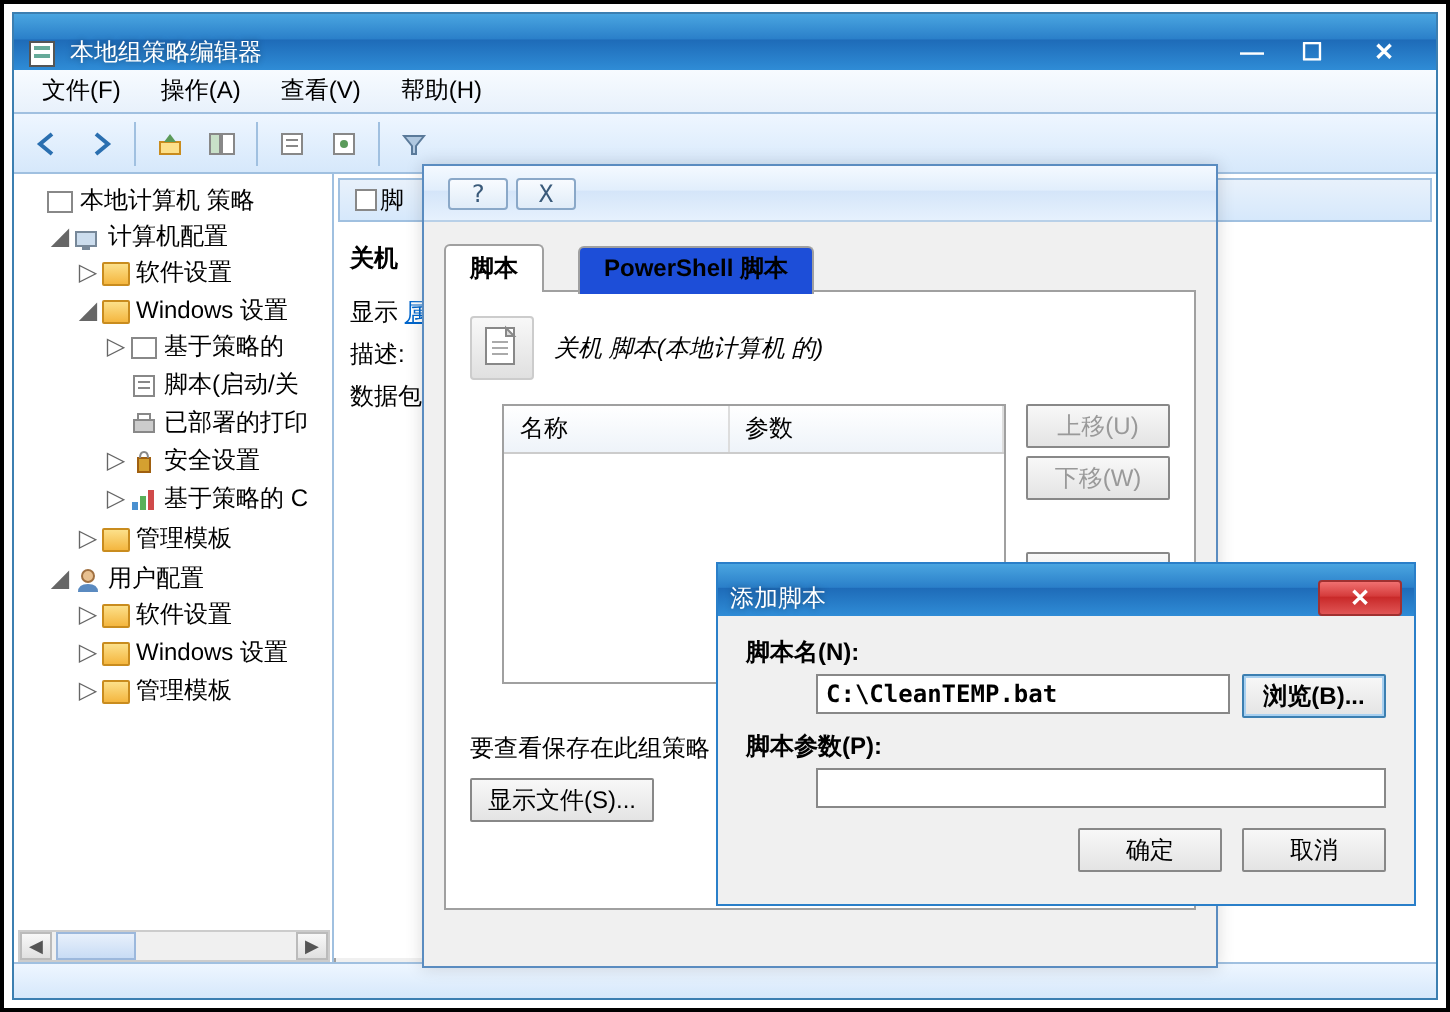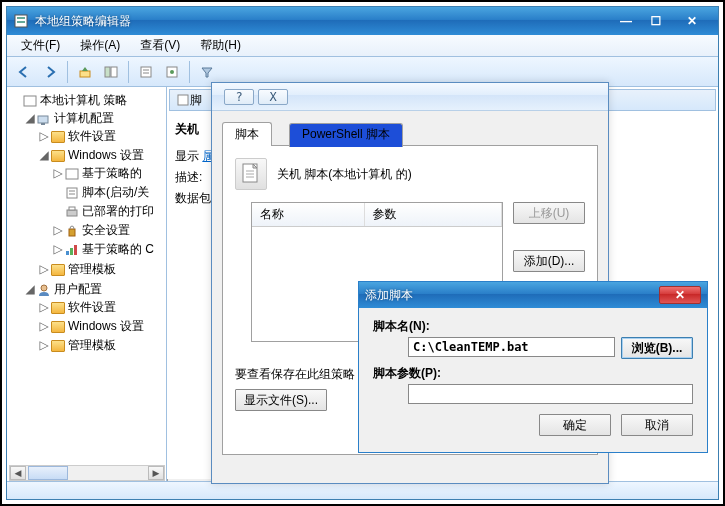--- a/index.html
+++ b/index.html
@@ -1,20 +1,20 @@
 <!DOCTYPE html>
 <html><head>
 <meta charset="utf-8">
 <style>
 * { box-sizing: border-box; font-family: "Microsoft YaHei", "SimSun", sans-serif; font-size: 12px; }
 body { margin: 0; background: #fff; }
 .outer-border { border: 2px solid #000; width: 725px; height: 506px; position: relative; overflow: hidden; }
 .window { position: absolute; background: #fff; }
 .main-window { left: 4px; top: 4px; right: 4px; bottom: 4px; border: 1px solid #3c7fb1; }
-.titlebar { height: 28px; background: linear-gradient(to bottom, #4aa5e0, #2a7fc9 45%, #1e6bb8 46%, #2f8cd6); display: flex; align-items: center; padding: 0 6px; color: #fff; }
+.titlebar { height: 28px; background: linear-gradient(to bottom, #4aa5e0, #2a7fc9 45%, #1e6bb8 46%, #2f8cd6); display: flex; align-items: flex-end; padding: 0 6px; color: #fff; }
 .titlebar .icon { width: 16px; height: 16px; margin-right: 6px; }
 .titlebar .title-text { flex: 1; text-shadow: 0 0 3px rgba(0,0,0,0.4); }
 .win-controls { display: flex; gap: 2px; }
 .win-btn { width: 28px; height: 18px; display: flex; align-items: center; justify-content: center; color: #fff; font-weight: bold; border-radius: 2px; }
 .win-btn.close { width: 40px; }
 .menubar { height: 22px; background: linear-gradient(to bottom, #f7fbff, #e8f1fb); border-bottom: 1px solid #a0c0e0; display: flex; align-items: center; padding: 0 4px; }
 .menu-item { padding: 2px 10px; }
 .toolbar { height: 30px; background: linear-gradient(to bottom, #eef6ff, #d6e8fb); border-bottom: 1px solid #a0c0e0; display: flex; align-items: center; padding: 0 6px; gap: 4px; }
 .tool-btn { width: 22px; height: 22px; display: flex; align-items: center; justify-content: center; border: 1px solid transparent; border-radius: 3px; }
 .tool-sep { width: 1px; height: 22px; background: #a0c0e0; margin: 0 2px; }
@@ -38,25 +38,25 @@
 .scroll-h { position: absolute; bottom: 18px; left: 2px; width: 156px; height: 16px; background: #f0f0f0; border: 1px solid #ccc; display: flex; }
 .scroll-btn { width: 16px; background: linear-gradient(to bottom,#f8f8f8,#e0e0e0); border: 1px solid #bbb; display:flex; align-items:center; justify-content:center; font-size:9px; color:#555; }
 .scroll-thumb { width: 40px; background: linear-gradient(to bottom,#e8f0fb,#c8dcf5); border: 1px solid #9cb8dc; margin-left: 2px; }
 
 
 .prop-dialog { left: 209px; top: 80px; width: 398px; height: 402px; border: 1px solid #5a8cc0; background: #fff; box-shadow: 0 0 8px rgba(0,0,0,0.15); }
 .dlg-titlebar { height: 28px; background: linear-gradient(to bottom, #f4f9ff, #e1eefc 45%, #d4e5f9 46%, #e6f1fd); border-bottom: 1px solid #b8d0e8; display: flex; align-items: center; padding: 0 8px; color: #003c74; }
 .dlg-titlebar .title-text { flex: 1; }
 .dlg-ctrl { width: 30px; height: 16px; border: 1px solid #8aa8c8; border-radius: 2px; background: linear-gradient(to bottom,#f8fbff,#e0ecf8); display: flex; align-items: center; justify-content: center; color: #3a5a7a; margin-left: 4px; font-family: monospace; }
 .dlg-body { padding: 10px; height: calc(100% - 28px); background: #f0f0f0; }
-.tabstrip { display: flex; }
+.tabstrip { display: flex; font-weight: bold; }
 .tab { background: #fff; border: 1px solid #a0a0a0; padding: 3px 12px; position: relative; top: 1px; border-bottom: none; border-top-left-radius: 3px; border-top-right-radius: 3px; }
 .tab.inactive { background: #1d4ed8; top: 2px; padding-top: 2px; margin-left: 17px; }
 .tab-panel { background: #fff; border: 1px solid #a0a0a0; padding: 12px; height: 310px; }
-.script-hdr { display: flex; align-items: center; gap: 10px; margin-bottom: 12px; }
+.script-hdr { display: flex; align-items: center; gap: 10px; margin-bottom: 12px; font-style: italic; }
 .script-icon { width: 32px; height: 32px; background: linear-gradient(to bottom,#f8f8f8,#e0e0e0); border: 1px solid #ccc; border-radius: 2px; display: flex; align-items: center; justify-content: center; }
 .listbox { border: 1px solid #a0a0a0; height: 140px; flex: 1; }
 .listbox-hdr { display: flex; background: linear-gradient(to bottom,#fff,#eef3f9); border-bottom: 1px solid #ccc; }
 .listbox-hdr .col { padding: 3px 8px; border-right: 1px solid #ddd; }
 .side-btns { display: flex; flex-direction: column; gap: 4px; margin-left: 10px; }
 .btn { min-width: 72px; height: 22px; background: linear-gradient(to bottom,#f8f8f8,#e4e4e4); border: 1px solid #888; border-radius: 1px; padding: 0 8px; display: inline-flex; align-items: center; justify-content: center; }
 .btn.disabled { color: #999; }
 .btn.default { border: 1px solid #3c7fb1; box-shadow: 0 0 0 1px #a8d0f0 inset; }
 .footer-note { margin-top: 14px; padding-top: 10px; }
 
@@ -261,20 +261,21 @@
       </div>
       <div style="display:flex;padding-left:16px;">
         <div class="listbox">
           <div class="listbox-hdr">
             <div class="col" style="width:45%">名称</div>
             <div class="col" style="flex:1">参数</div>
           </div>
         </div>
         <div class="side-btns">
           <div class="btn disabled">上移(U)</div>
+          <div class="btn disabled">下移(W)</div>
           <div style="height:18px"></div>
           <div class="btn">添加(D)...</div>
         </div>
       </div>
       <div class="footer-note">要查看保存在此组策略</div>
       <div style="margin-top:6px;"><div class="btn">显示文件(S)...</div></div>
     </div>
   </div>
 </div>
 

